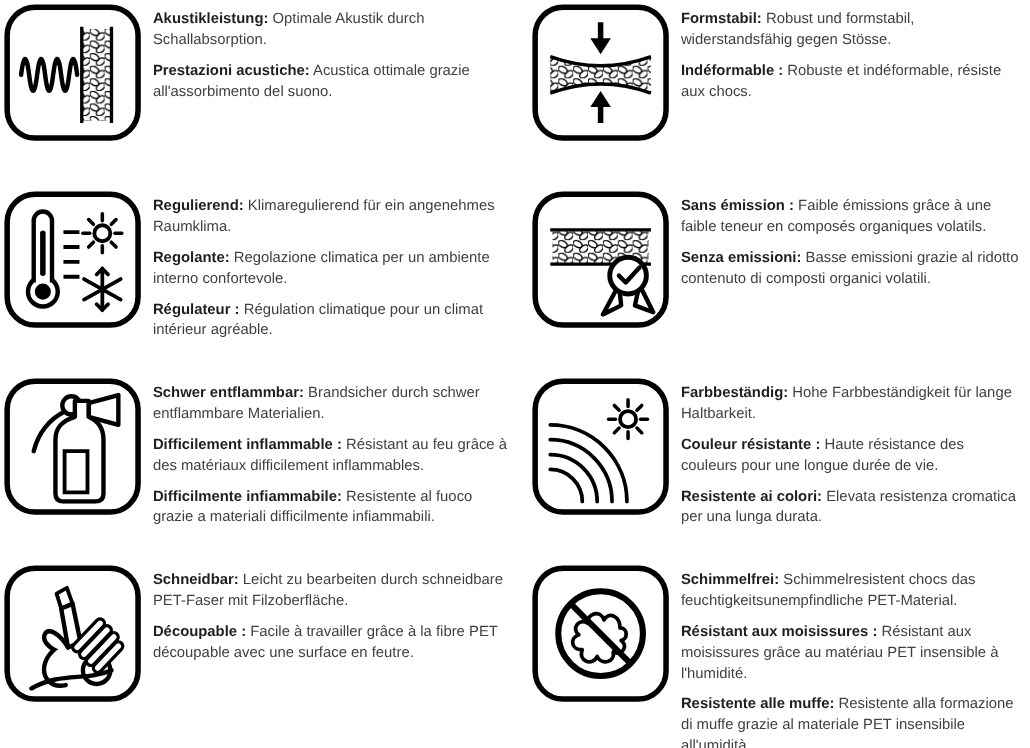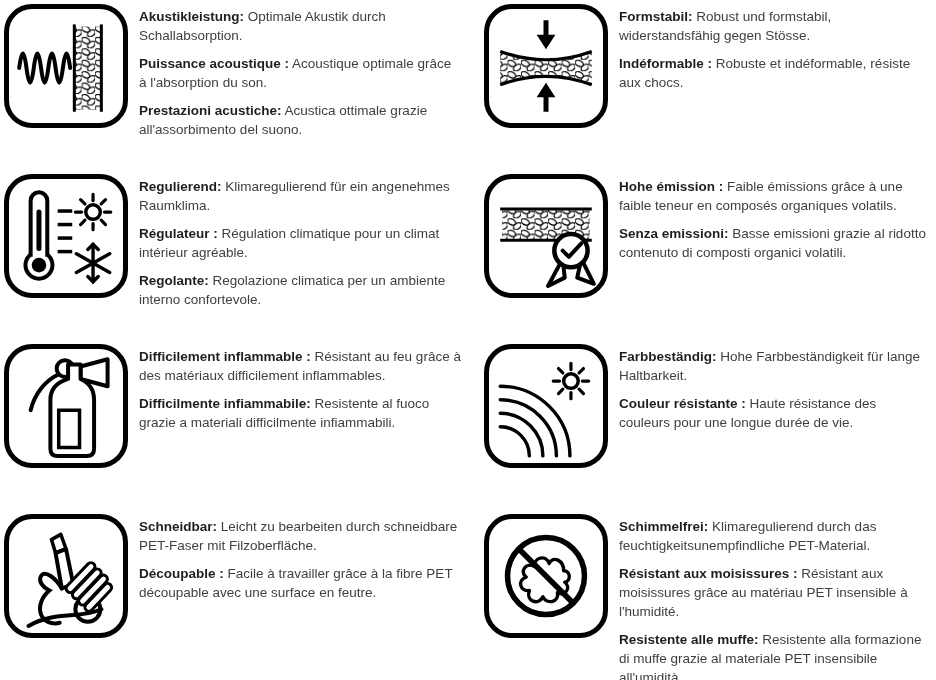--- a/index.html
+++ b/index.html
@@ -58,21 +58,20 @@
           </pattern>
         </defs>
         <path d="M5 52 q3.5 -28 7 0 t7 0 t7 0 t7 0 t7 0 t7 0 t7 0" fill="none" stroke="#000" stroke-width="4" stroke-linecap="round"></path>
         <rect x="58" y="12" width="26" height="80" fill="url(#pA)"></rect>
         <line x1="58" y1="10" x2="58" y2="94" stroke="#000" stroke-width="3"></line>
         <line x1="84" y1="10" x2="84" y2="94" stroke="#000" stroke-width="3"></line>
       </svg>
     </div>
     <div class="text">
       <p><b>Akustikleistung:</b> <span>Optimale Akustik durch Schallabsorption.</span></p>
-      <p><b>Puissance acoustique :</b> <span>Acoustique optimale grâce à l'absorption du son.</span></p>
       <p><b>Prestazioni acustiche:</b> <span>Acustica ottimale grazie all'assorbimento del suono.</span></p>
     </div>
   </div>
 
   <div class="feature right">
     <div class="icon-box">
       <svg viewBox="0 0 100 100">
         <defs>
           <pattern id="pB" patternUnits="userSpaceOnUse" width="13" height="11">
             <ellipse cx="4" cy="3.5" rx="4.2" ry="2.7" transform="rotate(28 4 3.5)" fill="none" stroke="#000" stroke-width="1.2"></ellipse>
@@ -120,22 +119,22 @@
           <line x1="76" y1="58" x2="76" y2="94"></line>
           <line x1="60" y1="67" x2="92" y2="85"></line>
           <line x1="92" y1="67" x2="60" y2="85"></line>
           <path d="M71 63 L76 58 L81 63"></path>
           <path d="M71 89 L76 94 L81 89"></path>
         </g>
       </svg>
     </div>
     <div class="text">
       <p><b>Regulierend:</b> <span>Klimaregulierend für ein angenehmes Raumklima.</span></p>
+      <p><b>Regolante:</b> <span>Regolazione climatica per un ambiente interno confortevole.</span></p>
       <p><b>Régulateur :</b> <span>Régulation climatique pour un climat intérieur agréable.</span></p>
-      <p><b>Regolante:</b> <span>Regolazione climatica per un ambiente interno confortevole.</span></p>
     </div>
   </div>
 
   <div class="feature right">
     <div class="icon-box">
       <svg viewBox="0 0 100 100">
         <defs>
           <pattern id="pC" patternUnits="userSpaceOnUse" width="13" height="11">
             <ellipse cx="4" cy="3.5" rx="4.2" ry="2.7" transform="rotate(28 4 3.5)" fill="none" stroke="#000" stroke-width="1.2"></ellipse>
             <ellipse cx="9.5" cy="7.5" rx="4.2" ry="2.7" transform="rotate(-38 9.5 7.5)" fill="none" stroke="#000" stroke-width="1.2"></ellipse>
@@ -144,37 +143,38 @@
         <rect x="8" y="25" width="84" height="28" fill="url(#pC)"></rect>
         <line x1="6" y1="24" x2="94" y2="24" stroke="#000" stroke-width="3"></line>
         <line x1="6" y1="54" x2="94" y2="54" stroke="#000" stroke-width="3"></line>
         <path d="M66 72 L52 98 L68 90 Z" fill="#fff" stroke="#000" stroke-width="4" stroke-linejoin="round"></path>
         <path d="M84 72 L96 96 L80 90 Z" fill="#fff" stroke="#000" stroke-width="4" stroke-linejoin="round"></path>
         <circle cx="74" cy="64" r="16" fill="#fff" stroke="#000" stroke-width="4.5"></circle>
         <path d="M66 64 l6 6 l12 -13" fill="none" stroke="#000" stroke-width="4" stroke-linecap="round" stroke-linejoin="round"></path>
       </svg>
     </div>
     <div class="text">
-      <p><b>Hohe émission :</b> <span>Faible émissions grâce à une faible teneur en composés organiques volatils.</span></p>
+      <p><b>Sans émission :</b> <span>Faible émissions grâce à une faible teneur en composés organiques volatils.</span></p>
       <p><b>Senza emissioni:</b> <span>Basse emissioni grazie al ridotto contenuto di composti organici volatili.</span></p>
     </div>
   </div>
 
   <div class="feature">
     <div class="icon-box">
       <svg viewBox="0 0 100 100">
         <path d="M42 20 C30 26 20 38 16 54" fill="none" stroke="#000" stroke-width="4" stroke-linecap="round"></path>
         <circle cx="49" cy="14" r="8" fill="#fff" stroke="#000" stroke-width="4"></circle>
         <line x1="58" y1="18" x2="66" y2="18" stroke="#000" stroke-width="4"></line>
         <path d="M64 12 L90 5 L90 31 L64 24 Z" fill="#fff" stroke="#000" stroke-width="4" stroke-linejoin="round"></path>
         <path d="M52 10 L64 10 L64 24 C73 28 77 35 77 44 L77 91 Q77 98 70 98 L42 98 Q35 98 35 91 L35 44 C35 35 39 28 52 24 Z" fill="#fff" stroke="#000" stroke-width="4" stroke-linejoin="round"></path>
         <rect x="43" y="54" width="20" height="36" fill="none" stroke="#000" stroke-width="3.5"></rect>
       </svg>
     </div>
     <div class="text">
+      <p><b>Schwer entflammbar:</b> <span>Brandsicher durch schwer entflammbare Materialien.</span></p>
       <p><b>Difficilement inflammable :</b> <span>Résistant au feu grâce à des matériaux difficilement inflammables.</span></p>
       <p><b>Difficilmente infiammabile:</b> <span>Resistente al fuoco grazie a materiali difficilmente infiammabili.</span></p>
     </div>
   </div>
 
   <div class="feature right">
     <div class="icon-box">
       <svg viewBox="0 0 100 100">
         <g fill="none" stroke="#000" stroke-width="3.4" stroke-linecap="round">
           <path d="M6 70 A28 28 0 0 1 34 98"></path>
@@ -191,20 +191,21 @@
           <line x1="81.8" y1="18.2" x2="86" y2="14"></line>
             <line x1="66.2" y1="18.2" x2="62" y2="14"></line>
           <line x1="81.8" y1="33.8" x2="86" y2="38"></line>
             <line x1="66.2" y1="33.8" x2="62" y2="38"></line>
         </g>
       </svg>
     </div>
     <div class="text">
       <p><b>Farbbeständig:</b> <span>Hohe Farbbeständigkeit für lange Haltbarkeit.</span></p>
       <p><b>Couleur résistante :</b> <span>Haute résistance des couleurs pour une longue durée de vie.</span></p>
+      <p><b>Resistente ai colori:</b> <span>Elevata resistenza cromatica per una lunga durata.</span></p>
     </div>
   </div>
 
   <div class="feature">
     <div class="icon-box">
       <svg viewBox="0 0 100 100">
         <path d="M36 15 L45 10 L50 24 L40 28 Z" fill="#fff" stroke="#000" stroke-width="3.5" stroke-linejoin="round"></path>
         <path d="M40 28 L50 24 L57 58 L46 62 Z" fill="#fff" stroke="#000" stroke-width="4" stroke-linejoin="round"></path>
         <path d="M46 62 C40 52 30 44 26 50 C23 55 28 61 34 64 C27 70 23 79 26 87 C29 94 36 97 44 95" fill="none" stroke="#000" stroke-width="4" stroke-linecap="round"></path>
         <circle cx="71" cy="82" r="12" fill="#fff" stroke="#000" stroke-width="4"></circle>
@@ -229,19 +230,19 @@
 
   <div class="feature right">
     <div class="icon-box">
       <svg viewBox="0 0 100 100">
         <path d="M67 45 C74 45 74 55 68 56 C75 61 68 70 61 66 C63 75 51 78 47 70 C43 79 30 74 34 64 C25 65 22 54 31 51 C24 46 31 36 39 41 C38 32 50 29 53 38 C57 30 67 35 67 45 Z" fill="none" stroke="#000" stroke-width="3.4" stroke-linejoin="round"></path>
         <circle cx="50" cy="50" r="37" fill="none" stroke="#000" stroke-width="5.5"></circle>
         <line x1="24" y1="24" x2="76" y2="76" stroke="#000" stroke-width="5.5"></line>
       </svg>
     </div>
     <div class="text">
-      <p><b>Schimmelfrei:</b> <span>Klimaregulierend durch das feuchtigkeitsunempfindliche PET-Material.</span></p>
+      <p><b>Schimmelfrei:</b> <span>Schimmelresistent chocs das feuchtigkeitsunempfindliche PET-Material.</span></p>
       <p><b>Résistant aux moisissures :</b> <span>Résistant aux moisissures grâce au matériau PET insensible à l'humidité.</span></p>
       <p><b>Resistente alle muffe:</b> <span>Resistente alla formazione di muffe grazie al materiale PET insensibile all'umidità.</span></p>
     </div>
   </div>
 
 </div>
 
 </body></html>

